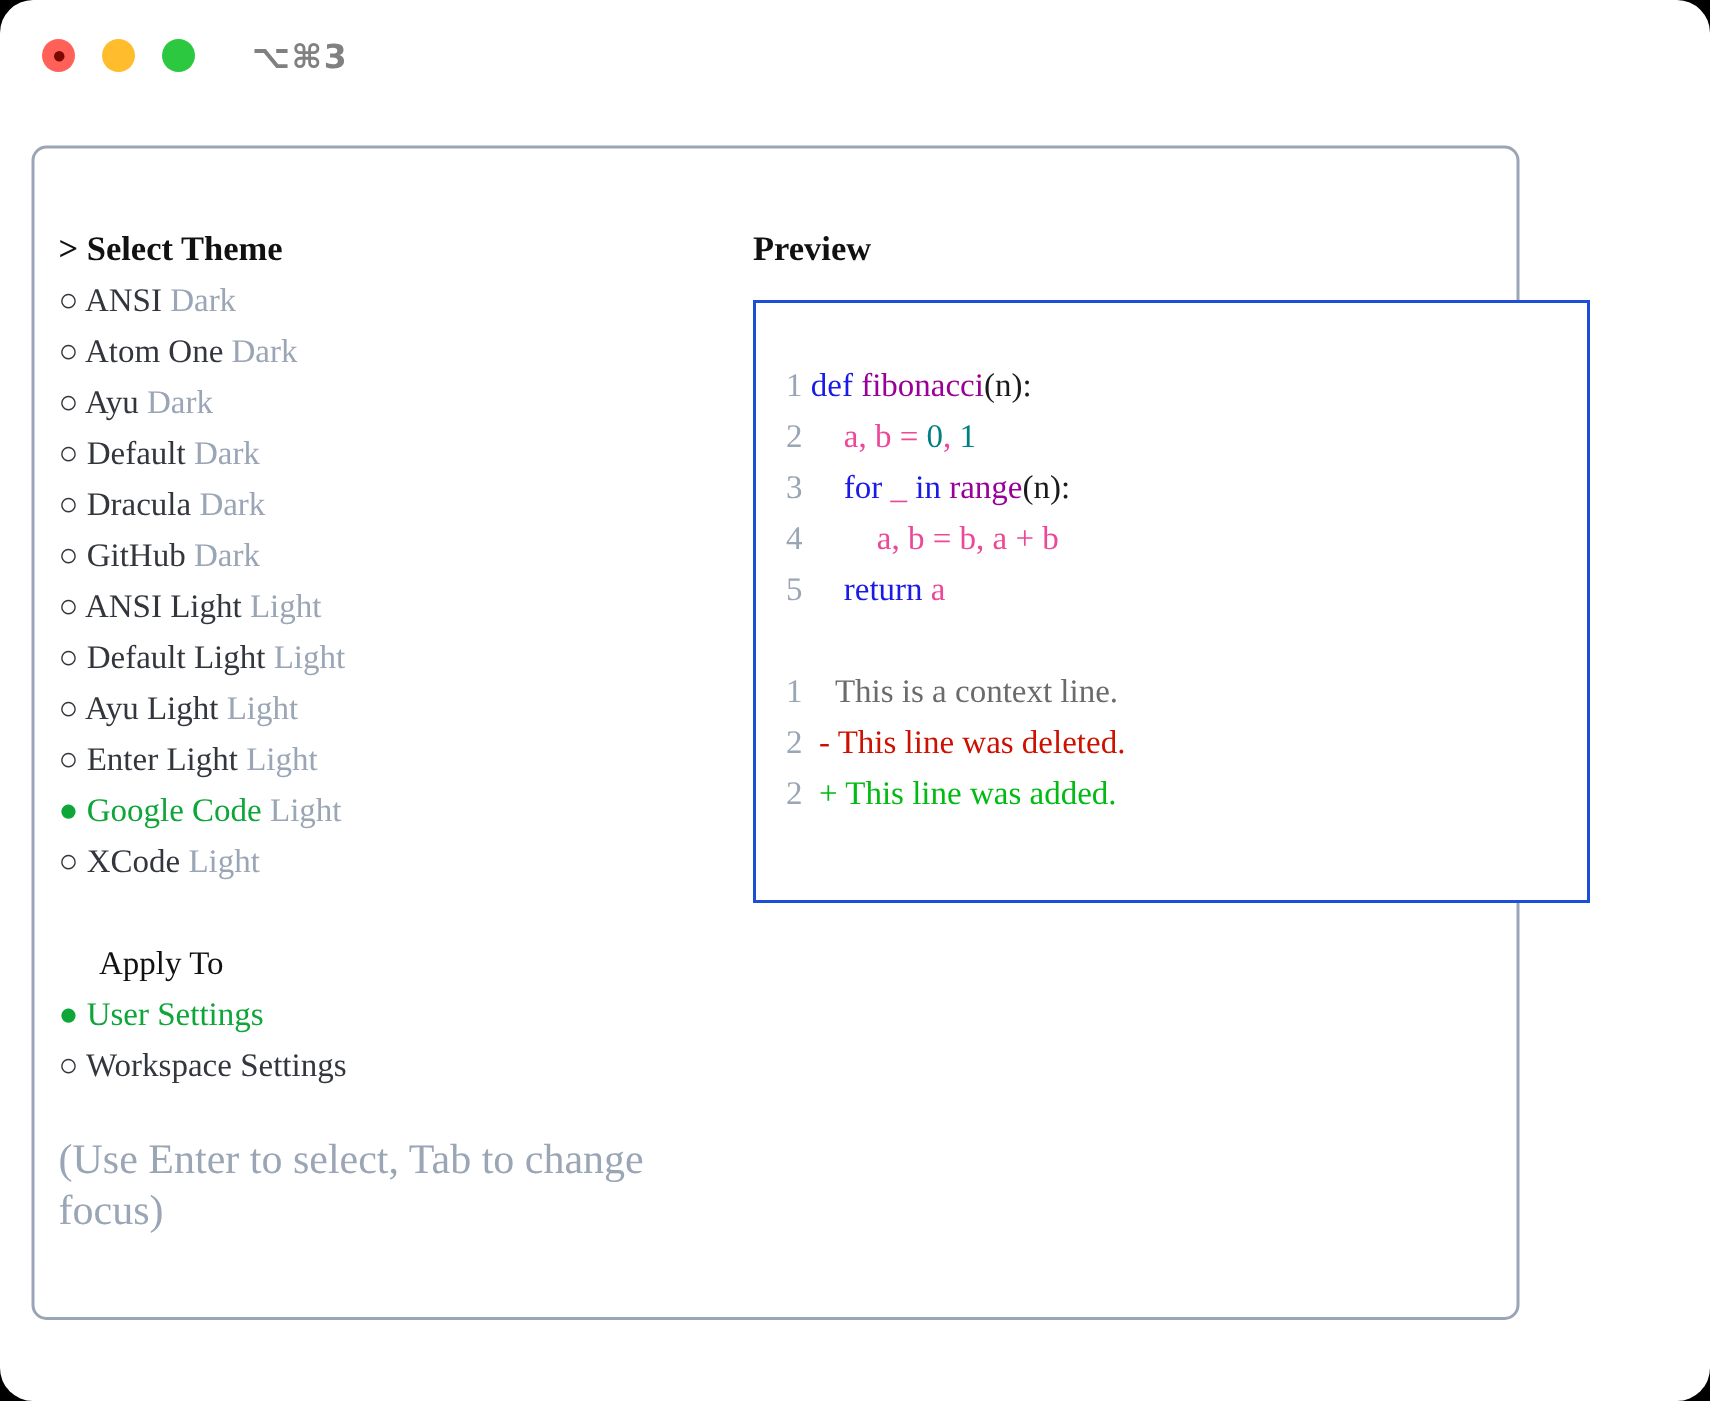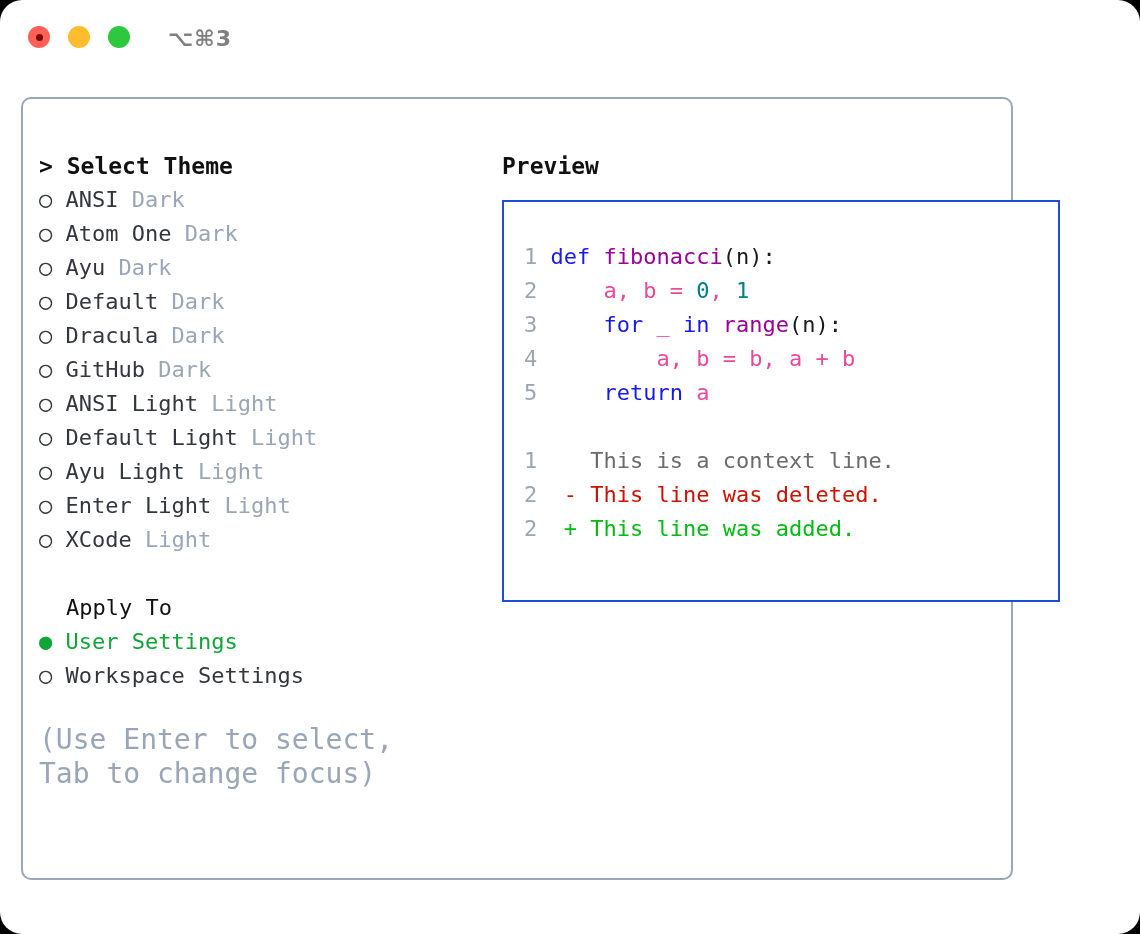--- a/index.html
+++ b/index.html
@@ -73,20 +73,21 @@
   .panel {
     position: absolute;
     left: 21px;
     top: 97px;
     width: 992px;
     height: 783px;
     border: 2px solid #9aa5b5;
     border-radius: 10px;
     box-sizing: border-box;
     background: #ffffff;
+    font-family: Liberation Serif, serif;
   }
 
   
   .left-col {
     position: absolute;
     left: 16px;
     top: 50px;
     width: 440px;
   }
   .section-head {
@@ -203,20 +204,21 @@
           <div class="opt-row"><span class="marker">○</span><span> </span><span class="opt-label">ANSI</span><span> </span><span class="badge">Dark</span></div>
           <div class="opt-row"><span class="marker">○</span><span> </span><span class="opt-label">Atom One</span><span> </span><span class="badge">Dark</span></div>
           <div class="opt-row"><span class="marker">○</span><span> </span><span class="opt-label">Ayu</span><span> </span><span class="badge">Dark</span></div>
           <div class="opt-row"><span class="marker">○</span><span> </span><span class="opt-label">Default</span><span> </span><span class="badge">Dark</span></div>
           <div class="opt-row"><span class="marker">○</span><span> </span><span class="opt-label">Dracula</span><span> </span><span class="badge">Dark</span></div>
           <div class="opt-row"><span class="marker">○</span><span> </span><span class="opt-label">GitHub</span><span> </span><span class="badge">Dark</span></div>
           <div class="opt-row"><span class="marker">○</span><span> </span><span class="opt-label">ANSI Light</span><span> </span><span class="badge">Light</span></div>
           <div class="opt-row"><span class="marker">○</span><span> </span><span class="opt-label">Default Light</span><span> </span><span class="badge">Light</span></div>
           <div class="opt-row"><span class="marker">○</span><span> </span><span class="opt-label">Ayu Light</span><span> </span><span class="badge">Light</span></div>
           <div class="opt-row"><span class="marker">○</span><span> </span><span class="opt-label">Enter Light</span><span> </span><span class="badge">Light</span></div>
+          <div class="opt-row selected"><span class="marker">●</span><span> </span><span class="opt-label">Google Code</span><span> </span><span class="badge">Light</span></div>
           <div class="opt-row"><span class="marker">○</span><span> </span><span class="opt-label">XCode</span><span> </span><span class="badge">Light</span></div>
         </div>
 
       <div class="spacer-row"></div>
 
       <div class="apply-head">Apply To</div>
 
       <div id="apply-options">
           <div class="opt-row selected"><span class="marker">●</span><span> </span><span class="opt-label">User Settings</span></div>
           <div class="opt-row"><span class="marker">○</span><span> </span><span class="opt-label">Workspace Settings</span></div>

